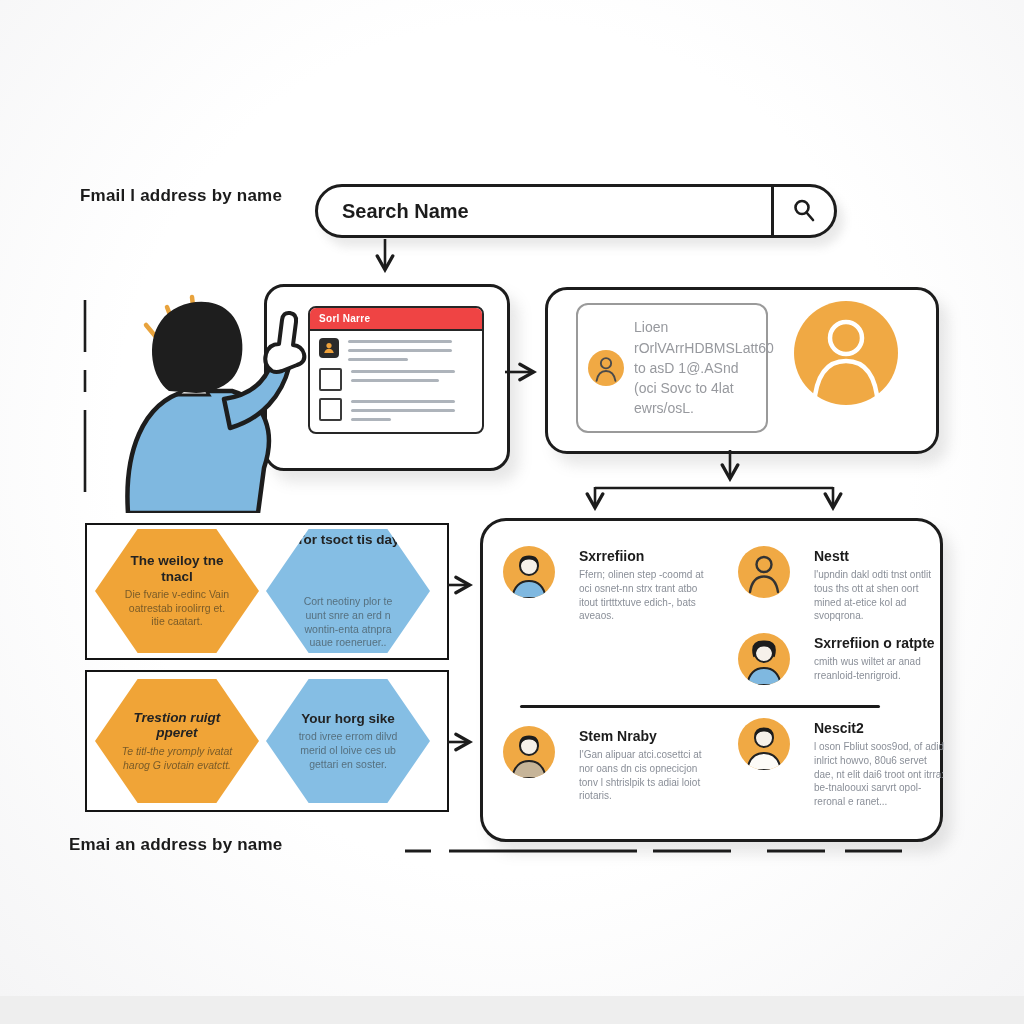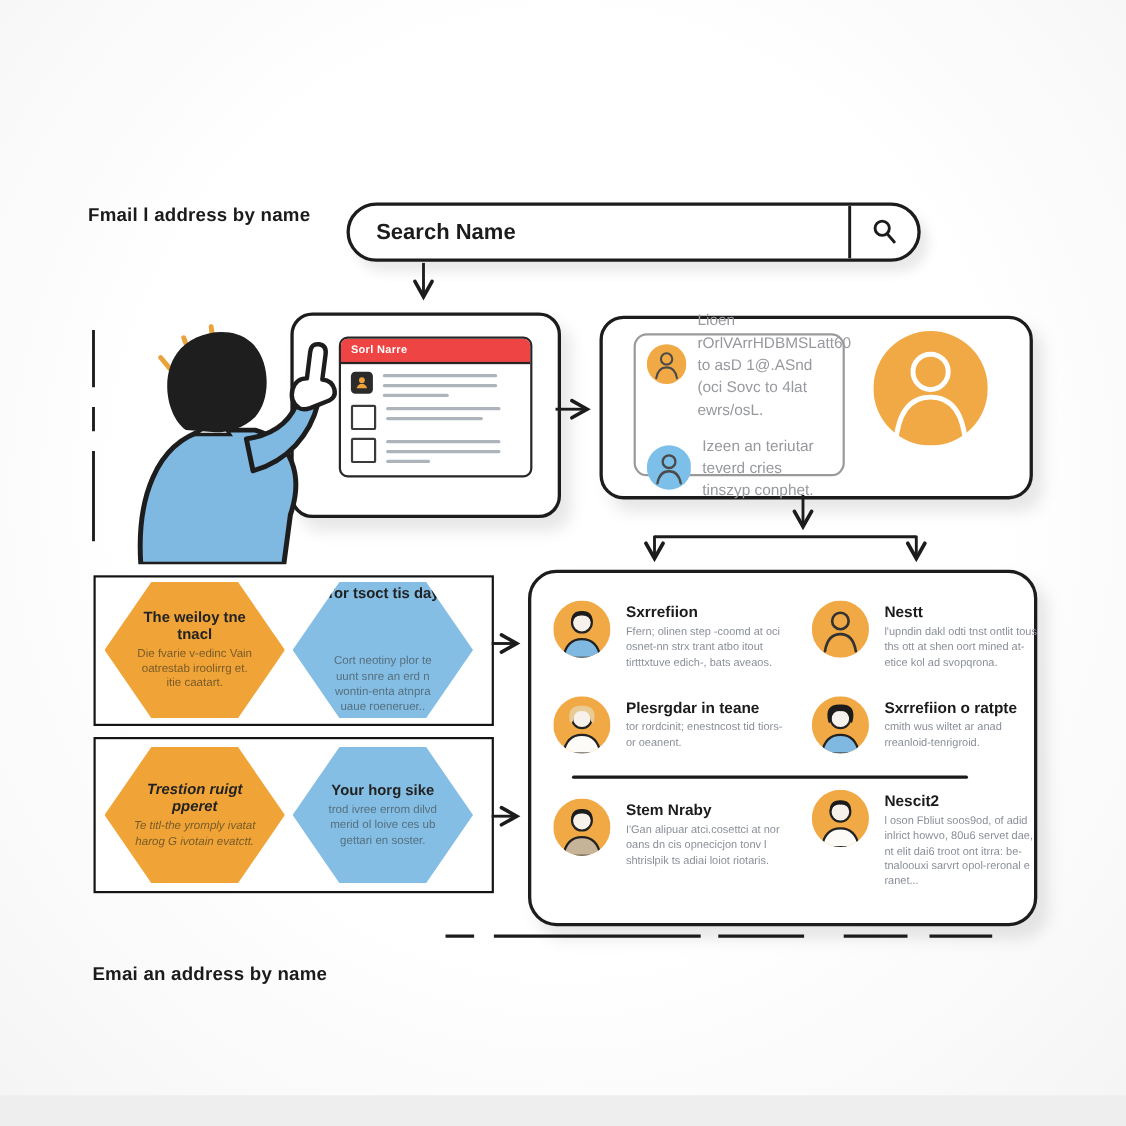--- a/index.html
+++ b/index.html
@@ -44,28 +44,28 @@
   .hex{position:absolute;width:164px;height:124px;clip-path:polygon(0 50%,26% 0,74% 0,100% 50%,74% 100%,26% 100%);
        display:flex;flex-direction:column;justify-content:center;text-align:center;padding:0 26px;box-sizing:border-box;gap:4px;}
   .hex.orange{background:#f0a437;}
   .hex.blue{background:#85bee4;}
   .hex .t{font-size:13.5px;font-weight:700;color:#222;line-height:1.15;}
   .hex.orange .b{font-size:10.5px;color:rgba(75,62,35,.72);line-height:1.3;}
   .hex.blue .b{font-size:10.5px;color:#56707f;line-height:1.3;}
 
   
   .people-card{left:480px;top:518px;width:457px;height:318px;border-radius:26px;z-index:2;}
-  .entry{position:absolute;display:flex;gap:14px;align-items:flex-start;width:210px;}
+  .entry{position:absolute;display:flex;gap:24px;align-items:flex-start;width:210px;}
   .entry .avatar{flex:none;width:52px;height:52px;}
   .entry .name{font-size:14px;font-weight:700;color:#1b1b1b;margin:2px 0 4px;}
   .entry .desc{font-size:10px;color:#8a8f98;line-height:1.38;}
   .divider{position:absolute;left:37px;top:184px;width:360px;height:3px;background:#1a1a1a;border-radius:2px;}
 
   .top-label{left:80px;top:186px;}
-  .bottom-label{left:84px;top:835px;margin-top:41px;}
+  .bottom-label{left:69px;top:835px;}
   .overlay{left:0;top:0;width:1024px;height:1024px;pointer-events:none;z-index:5;}
   .person{left:112px;top:281px;width:205px;height:232px;z-index:4;}
 </style>
 </head>
 <body>
 
 <div class="canvas">
 
   <svg class="abs overlay" viewBox="0 0 1024 1024">
     <defs>
@@ -152,28 +152,20 @@
   <div class="abs card info-card">
     <div class="info-panel">
       <div class="info-item">
         <svg class="ic" width="42" height="42" viewBox="0 0 42 42">
           <circle cx="21" cy="21" r="21" fill="#f0a944"></circle>
           <circle cx="21" cy="15.5" r="6" fill="none" stroke="#4a4a4a" stroke-width="2.2"></circle>
           <path d="M10 36 Q12 24.5 21 24.5 Q30 24.5 32 36" fill="none" stroke="#4a4a4a" stroke-width="2.2" stroke-linecap="round"></path>
         </svg>
         <div class="txt">Lioen rOrlVArrHDBMSLatt60 to asD 1@.ASnd (oci Sovc to 4lat ewrs/osL.</div>
       </div>
-      <div class="info-item">
-        <svg class="ic" width="42" height="42" viewBox="0 0 42 42">
-          <circle cx="21" cy="21" r="21" fill="#7cc0ea"></circle>
-          <circle cx="21" cy="15.5" r="6" fill="none" stroke="#4a4a4a" stroke-width="2.2"></circle>
-          <path d="M10 36 Q12 24.5 21 24.5 Q30 24.5 32 36" fill="none" stroke="#4a4a4a" stroke-width="2.2" stroke-linecap="round"></path>
-        </svg>
-        <div class="txt">Izeen an teriutar teverd cries tinszyp conphet.</div>
-      </div>
     </div>
     <svg class="big-avatar" viewBox="0 0 104 104">
       <circle cx="52" cy="52" r="52" fill="#f0a944"></circle>
       <circle cx="52" cy="37" r="16" fill="none" stroke="#fff" stroke-width="4.5"></circle>
       <path d="M20 104 Q23 60 52 60 Q81 60 84 104" fill="none" stroke="#fff" stroke-width="4.5"></path>
     </svg>
   </div>
 
   <div class="abs hex-box hex-box-1">
     <div class="hex orange" style="left:8px;top:4px;">
@@ -224,39 +216,20 @@
         <circle cx="26" cy="26" r="26" fill="#f0a944"></circle>
         <circle cx="26" cy="18.5" r="7.5" fill="none" stroke="#333" stroke-width="2.4"></circle>
         <path d="M12 46 Q14.5 30.5 26 30.5 Q37.5 30.5 40 46" fill="none" stroke="#333" stroke-width="2.4" stroke-linecap="round"></path>
       </svg>
       <div>
         <div class="name">Nestt</div>
         <div class="desc">l'upndin dakl odti tnst ontlit tous ths ott at shen oort mined at-etice kol ad svopqrona.</div>
       </div>
     </div>
 
-    <div class="entry" style="left:20px;top:112px;">
-      <svg class="avatar" viewBox="0 0 52 52">
-        <defs>
-            <clipPath id="c3">
-              <circle cx="26" cy="26" r="26"></circle>
-            </clipPath>
-          </defs>
-        <circle cx="26" cy="26" r="26" fill="#f0a944"></circle>
-        <g clip-path="url(#c3)">
-          <path d="M9 52 Q12 35 26 35 Q40 35 43 52 Z" fill="#fdfbf7" stroke="#222" stroke-width="2"></path>
-          <circle cx="26" cy="20" r="9" fill="#f6f1ea" stroke="#222" stroke-width="2"></circle>
-          <path d="M15 23 Q12 8 26 8.5 Q40 8 37 23 Q36 26 34 22 Q33 13 26 13.5 Q19 13 18 22 Q16 26 15 23 Z" fill="#e9cb96"></path>
-        </g>
-      </svg>
-      <div>
-        <div class="name">Plesrgdar in teane</div>
-        <div class="desc">tor rordcinit; enestncost tid tiors-or oeanent.</div>
-      </div>
-    </div>
 
     <div class="entry" style="left:255px;top:112px;">
       <svg class="avatar" viewBox="0 0 52 52">
         <defs>
             <clipPath id="c4">
               <circle cx="26" cy="26" r="26"></circle>
             </clipPath>
           </defs>
         <circle cx="26" cy="26" r="26" fill="#f0a944"></circle>
         <g clip-path="url(#c4)">

